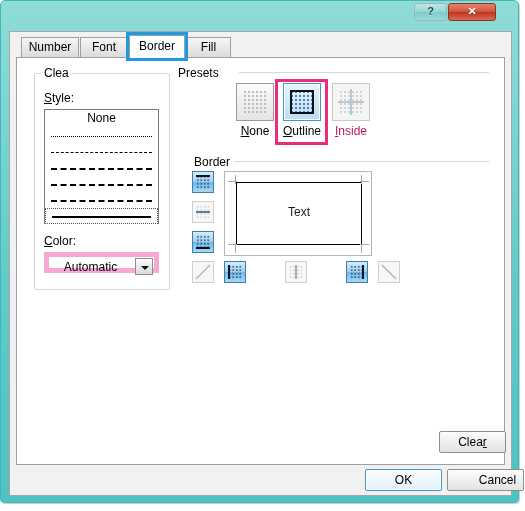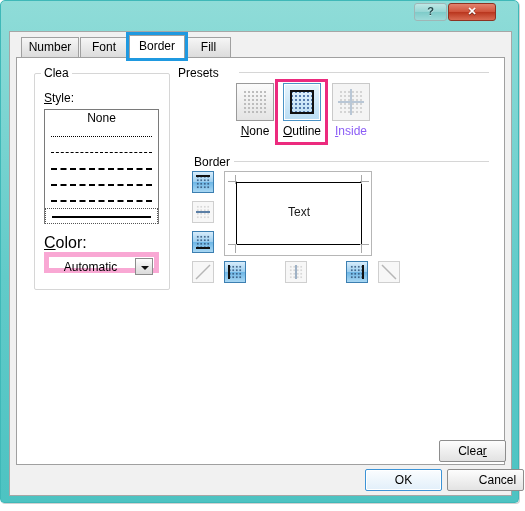--- a/index.html
+++ b/index.html
@@ -201,21 +201,21 @@
   .ln-dashfine { border-top: 1px dashed #000; }
   .ln-dashdot  { border-top: 2px dashed #000; }
   .ln-dashdot2 { border-top: 2px dashed #000; }
   .ln-dashed   { border-top: 2px dashed #000; }
   .style-row.selected {
     border: 1px dotted #555;
     background: #ffffff;
   }
   .style-row.selected .line { border-top: 2px solid #000; top: 7px; }
 
-  #color-label { position: absolute; left: 27px; top: 176px; font-size: 16px; }
+  #color-label { position: absolute; left: 27px; top: 176px; font-size: 12px; }
   #color-combo {
     position: absolute;
     left: 27px;
     top: 194px;
     width: 115px;
     height: 21px;
     background: #ffffff;
     border: 5px solid #f9a8d4;
     box-sizing: border-box;
   }
@@ -276,21 +276,21 @@
   }
   .preset-btn.disabled {
     border: 1px solid #c9c9c9;
     background: #f4f4f4;
   }
   .preset-caption {
     font-size: 12px;
     margin-top: 3px;
     line-height: 14px;
   }
-  .preset-caption.disabled { color: #8b5cf6; }
+  .preset-caption.disabled { color: #be185d; }
   .preset-caption u { text-decoration: underline; }
 
   #preset-none    { left: 215px; }
   #preset-outline { left: 262px; }
   #preset-inside  { left: 311px; }
 
   
   .dotgrid {
     position: absolute;
     left: 5px; top: 5px;
@@ -434,21 +434,21 @@
     color: #1a1a1a;
   }
   .pv-tick { position: absolute; background: #a8a8a8; }
   .pv-tick.h { width: 9px; height: 1px; }
   .pv-tick.v { width: 1px; height: 9px; }
 
   
   #clear-btn {
     position: absolute;
     left: 422px;
-    top: 382px;
+    top: 373px;
     width: 67px;
     height: 22px;
     background: linear-gradient(180deg,#fdfdfd 0%, #efefef 50%, #e2e2e2 100%);
     border: 1px solid #8d8d8d;
     border-radius: 2px;
     box-sizing: border-box;
     font-size: 12px;
     line-height: 20px;
     text-align: center;
     cursor: default;

